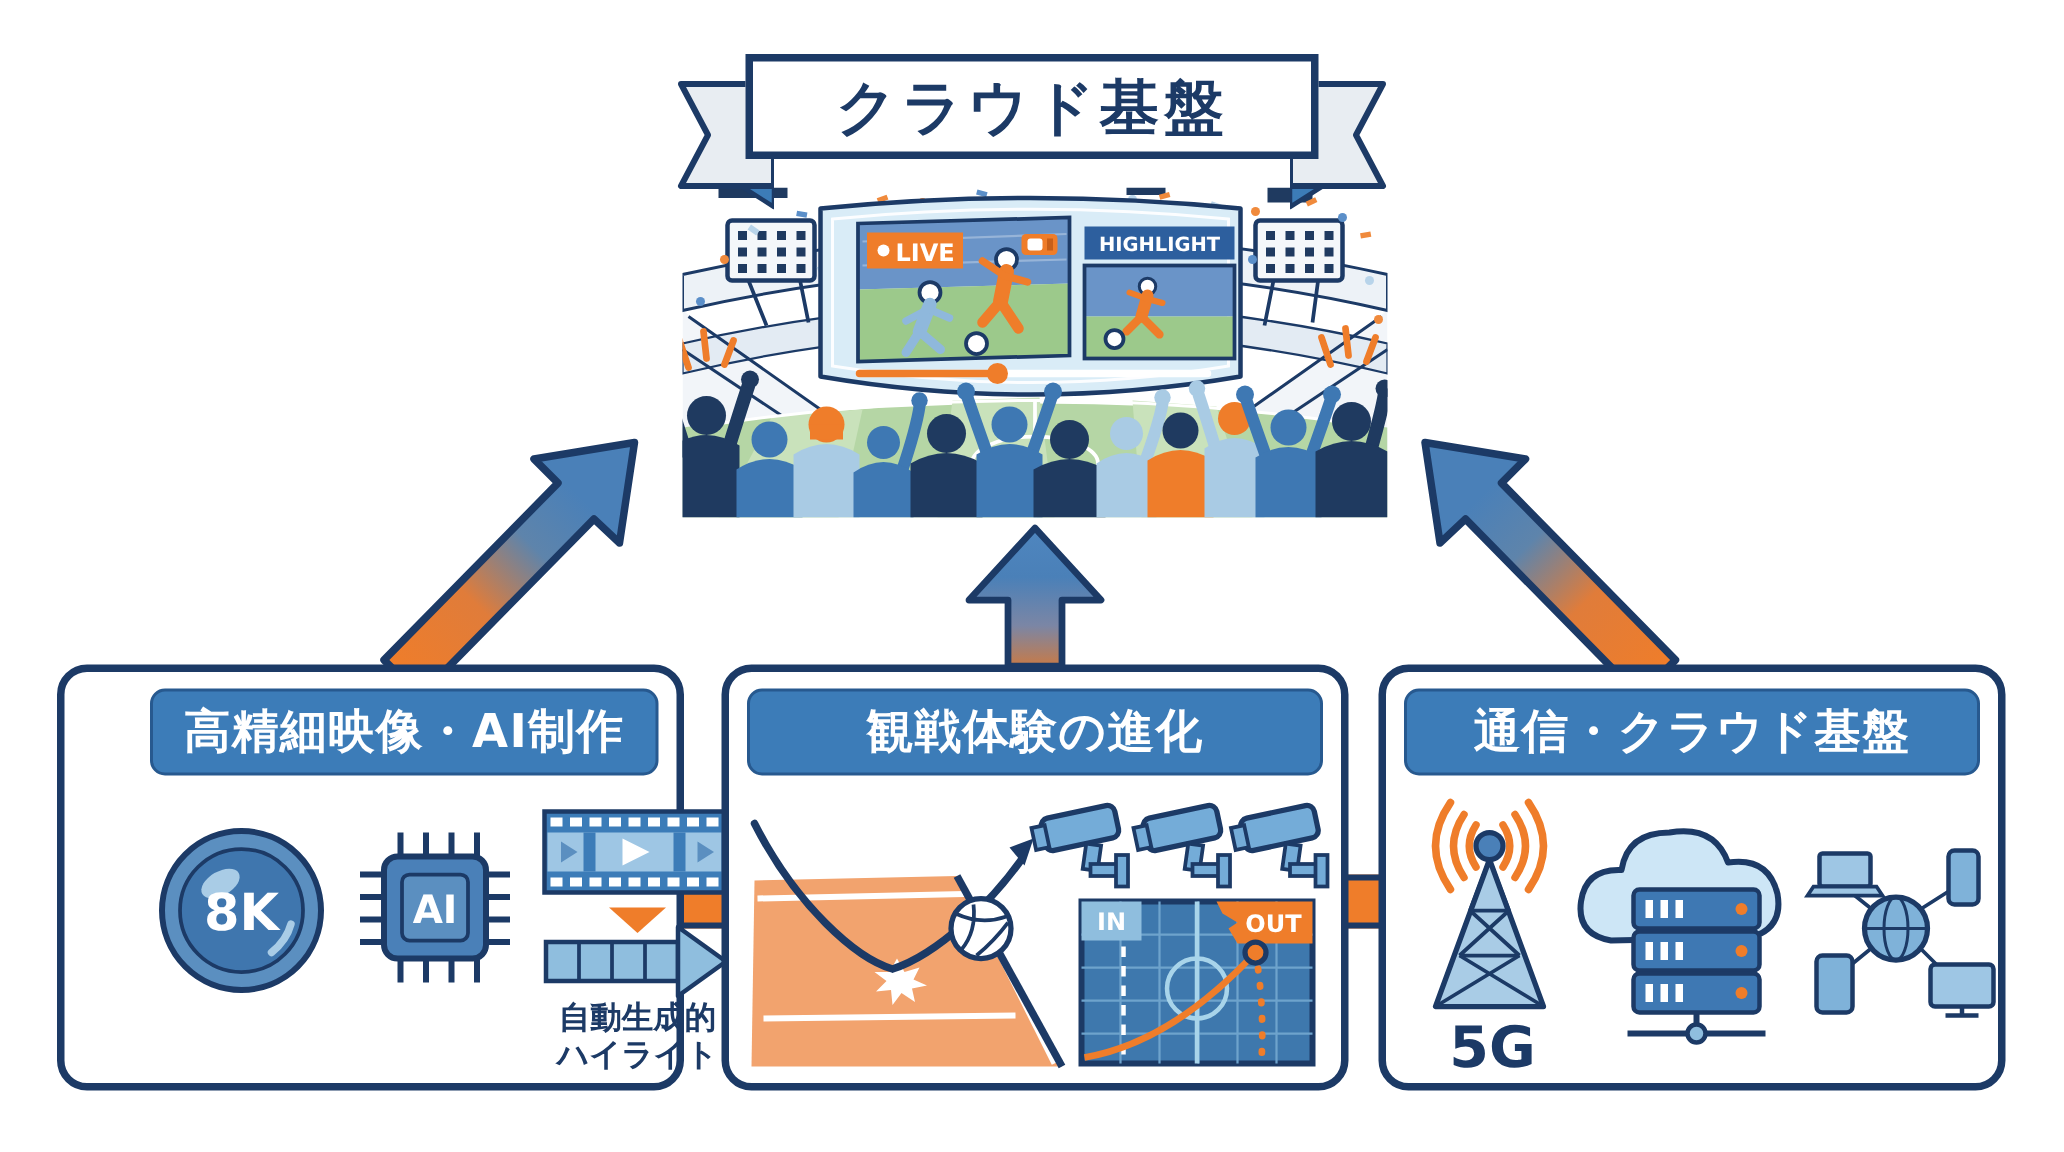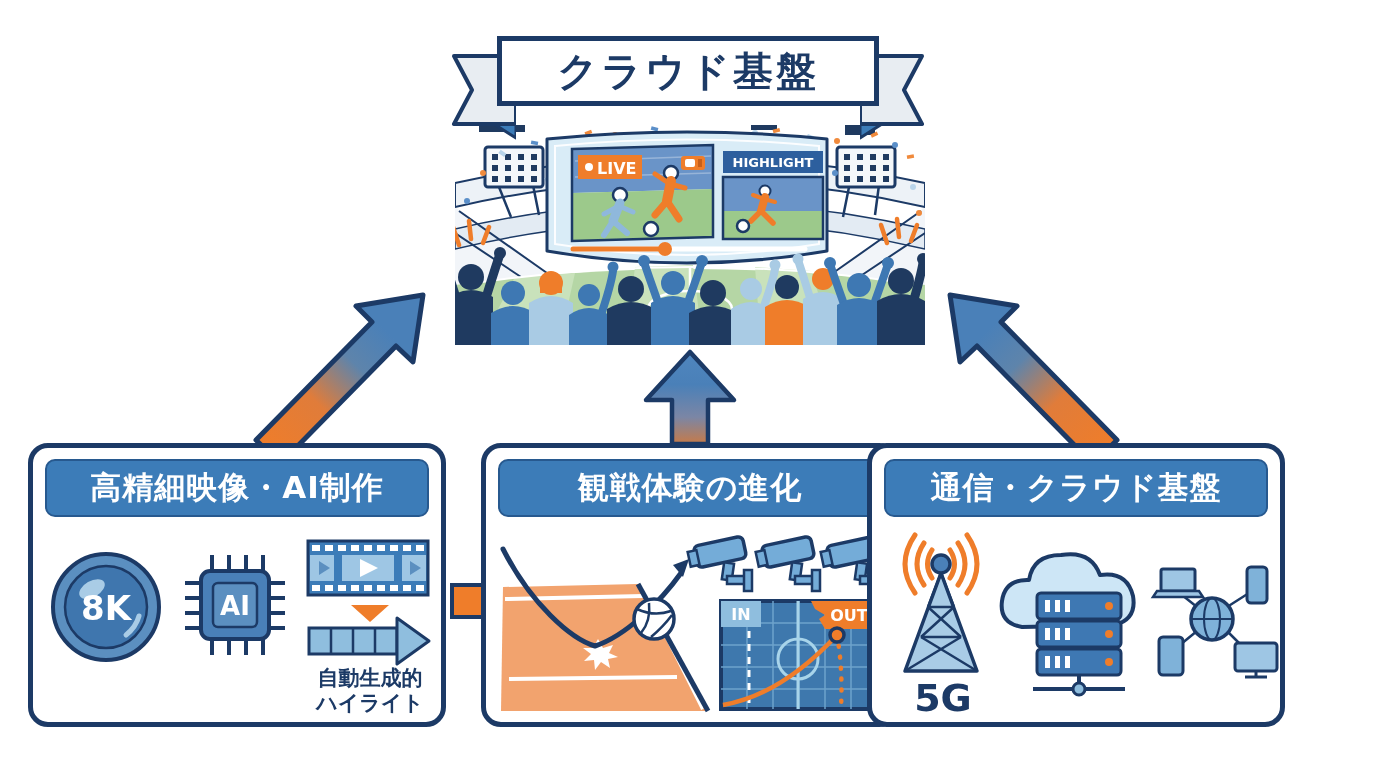--- a/index.html
+++ b/index.html
@@ -309,21 +309,21 @@
         <stop offset="0.85" stop-color="#4a80b8"></stop>
       <stop offset="1" stop-color="#4a80b8"></stop>
     </linearGradient>
   </defs>
   <polygon points="20,15 30,82 47,66 163,184 187,160 71,42 87,26" fill="url(#gradR)" stroke="#1c3a66" stroke-width="5" stroke-linejoin="round"></polygon>
 </svg>
 
 <div class="abs connector" style="left:450px;width:36px;"></div>
 <div class="abs connector" style="left:893px;width:32px;"></div>
 
-<div class="abs box" style="left:28px;">
+<div class="abs box" style="left:38px;padding-left:45px;">
   <div class="box-header">高精細映像・AI制作</div>
   <div class="box-content">
     <svg width="404" height="200" viewBox="0 0 404 200">
 
       <g>
         <circle cx="68" cy="88" r="53" fill="#5b8fc0" stroke="#1c3a66" stroke-width="4"></circle>
         <circle cx="68" cy="88" r="41" fill="#3f76ae" stroke="#1c3a66" stroke-width="2.5"></circle>
         <ellipse cx="54" cy="70" rx="14" ry="8" fill="#a9cce6" transform="rotate(-30 54 70)"></ellipse>
         <path d="M88,116 Q98,108 101,97" stroke="#a9cce6" stroke-width="5" fill="none" stroke-linecap="round"></path>
         <text x="68" y="101" font-size="34" font-weight="bold" fill="#ffffff" text-anchor="middle">8K</text>
@@ -429,21 +429,21 @@
         <rect x="230" y="82" width="40" height="26" fill="#8fbede"></rect>
         <text x="250" y="101" font-size="16" font-weight="bold" fill="#ffffff" text-anchor="middle">IN</text>
         <polygon points="320,82 384,82 384,110 334,110 328,100 334,96 324,90" fill="#ef7d2a"></polygon>
         <text x="358" y="102" font-size="16" font-weight="bold" fill="#ffffff" text-anchor="middle">OUT</text>
         <circle cx="346" cy="116" r="7" fill="#ef7d2a" stroke="#1c3a66" stroke-width="3.5"></circle>
       </g>
     </svg>
   </div>
 </div>
 
-<div class="abs box" style="left:867px;">
+<div class="abs box" style="left:919px;">
   <div class="box-header">通信・クラウド基盤</div>
   <div class="box-content">
     <svg width="404" height="200" viewBox="0 0 404 200">
 
       <g>
         <g stroke="#ef7d2a" stroke-width="5" stroke-linecap="round" fill="none">
           <path d="M38,16 Q18,45 38,74 M47,24 Q33,45 47,66 M55,31 Q46,45 55,59"></path>
           <path d="M90,16 Q110,45 90,74 M81,24 Q95,45 81,66 M73,31 Q82,45 73,59"></path>
         </g>
         <polygon points="64,54 28,152 100,152" fill="#a9cce6" stroke="#1c3a66" stroke-width="3.5" stroke-linejoin="round"></polygon>

